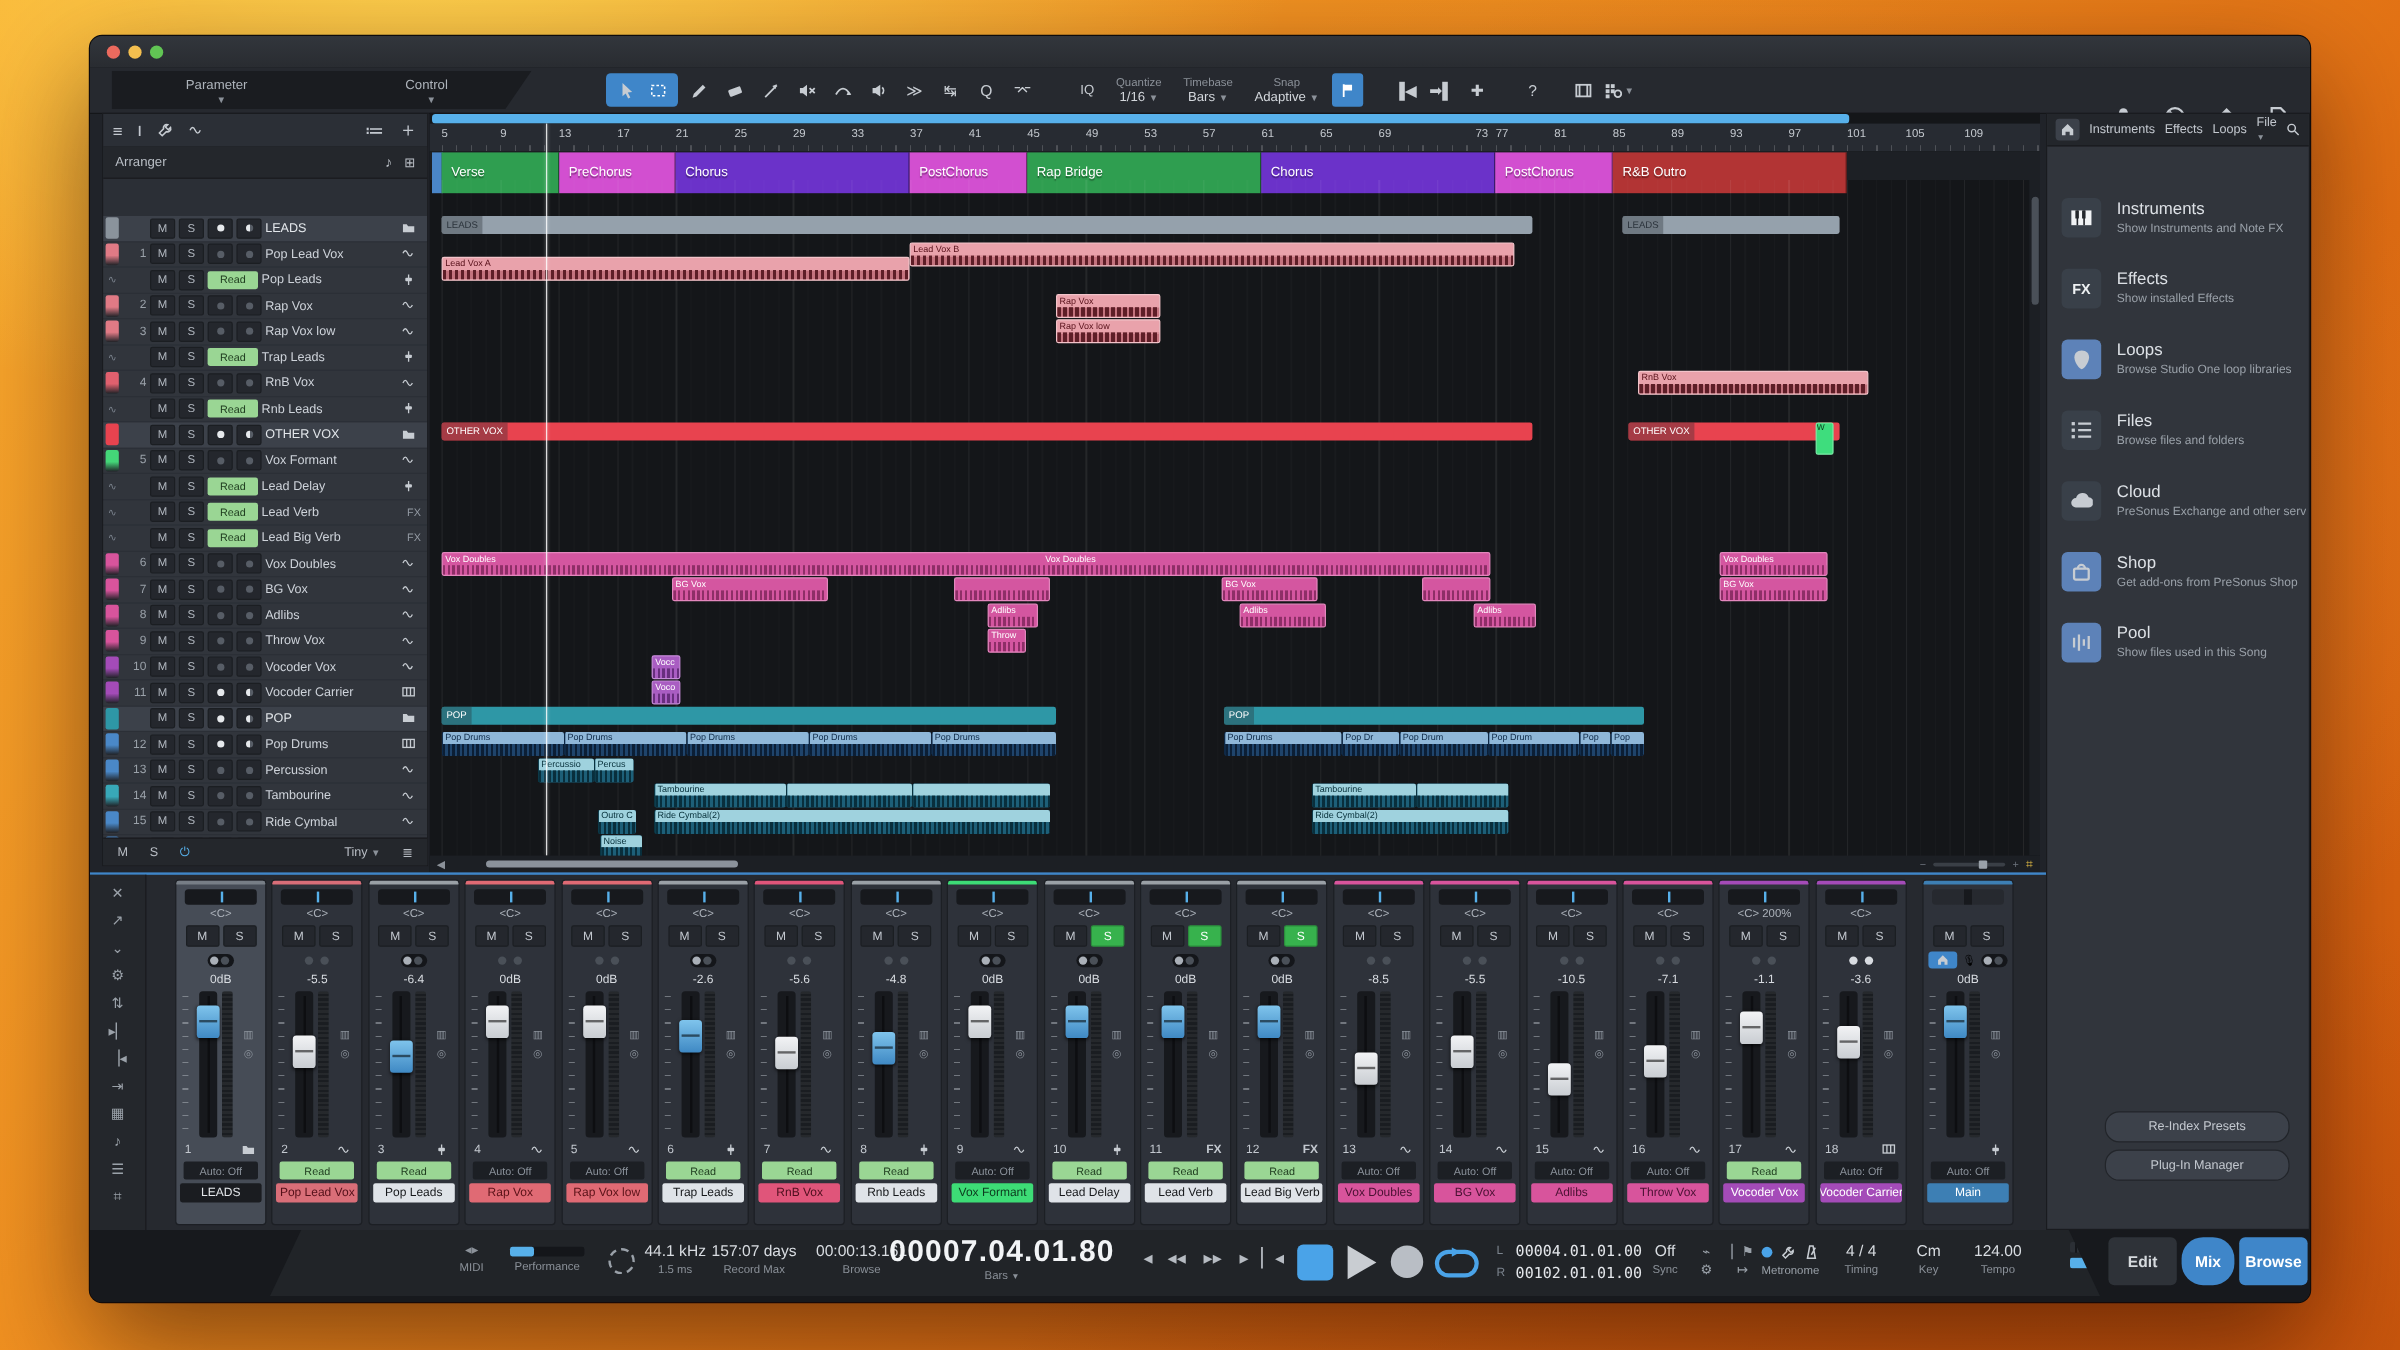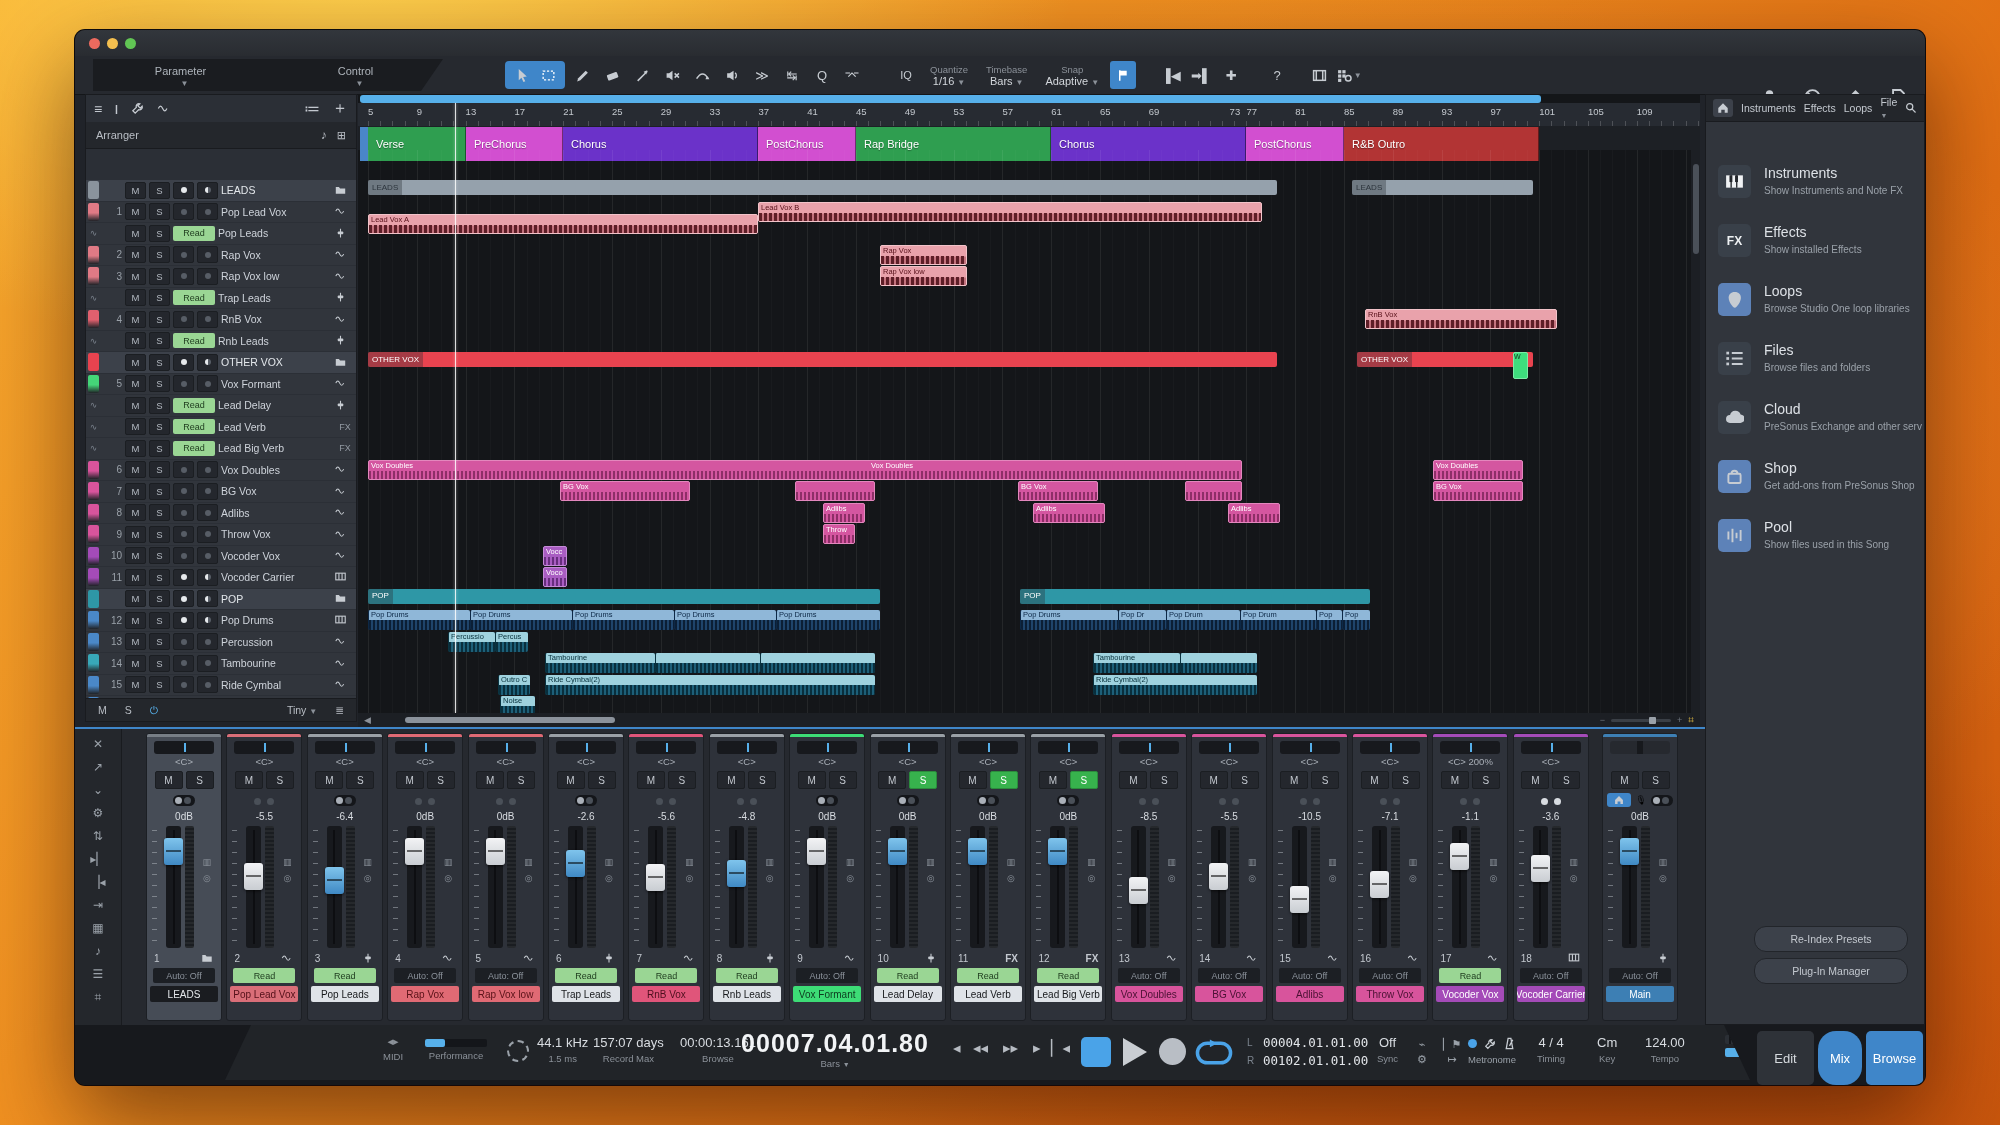--- a/index.html
+++ b/index.html
@@ -155,21 +155,21 @@
   .ticons{position:absolute;top:12px;color:#9aa1a9;font-size:11px;text-align:center;line-height:15px;}
   #metrocluster{position:absolute;left:1243px;top:12px;text-align:center;color:#9aa1a9;}
   #metrocluster .ic{display:flex;gap:7px;align-items:center;justify-content:center;}
   #metrocluster .dot{width:9px;height:9px;border-radius:50%;background:#4aa3e8;}
   #metrocluster .l{font-size:9.5px;margin-top:4px;}
   #outmeter{position:absolute;left:1500px;top:10px;width:118px;}
   #outmeter .bar{height:9px;border-radius:2px;background:#14161a;margin-bottom:4px;background-image:repeating-linear-gradient(90deg,#2b2f35 0 4px,#14161a 4px 6px);}
   #outmeter .bar.lit{background-image:linear-gradient(90deg,#57b0ea 0 62%,transparent 62%),repeating-linear-gradient(90deg,#20242a 0 4px,#14161a 4px 6px);}
   #outtoggle{position:absolute;left:122px;top:8px;width:26px;height:14px;background:#0f1114;border-radius:8px;}
   #outtoggle i{position:absolute;right:2px;top:2px;width:10px;height:10px;border-radius:50%;background:#57b0ea;}
-  .viewbtn{position:absolute;top:6px;height:54px;border-radius:5px;font-size:13px;display:flex;align-items:center;justify-content:center;}
+  .viewbtn{position:absolute;top:6px;height:40px;border-radius:5px;font-size:13px;display:flex;align-items:center;justify-content:center;font-weight:bold;}
   
   #browser{position:absolute;left:1630px;top:64px;width:220px;height:931px;background:#31353c;border:1px solid #191b1f;box-sizing:border-box;}
   #btabs{height:26px;background:#23262b;border-bottom:1px solid #191b1f;display:flex;align-items:center;gap:8px;padding:0 7px;color:#c3c8cf;font-size:10.5px;}
   #btabs .home{background:#3c414a;border-radius:3px;padding:3px 4px;display:flex;}
   #btabs svg{width:12px;height:12px;}
   .bitem{display:flex;gap:13px;padding:13px 12px;align-items:flex-start;}
   .btile{width:33px;height:33px;border-radius:5px;flex:none;display:flex;align-items:center;justify-content:center;color:#eef1f3;font-weight:bold;font-size:12px;}
   .btile svg{width:19px;height:19px;}
   .btitle{color:#dde1e6;font-size:14px;}
   .bsub{color:#9aa1a9;font-size:10px;margin-top:4px;white-space:nowrap;overflow:hidden;max-width:160px;}

